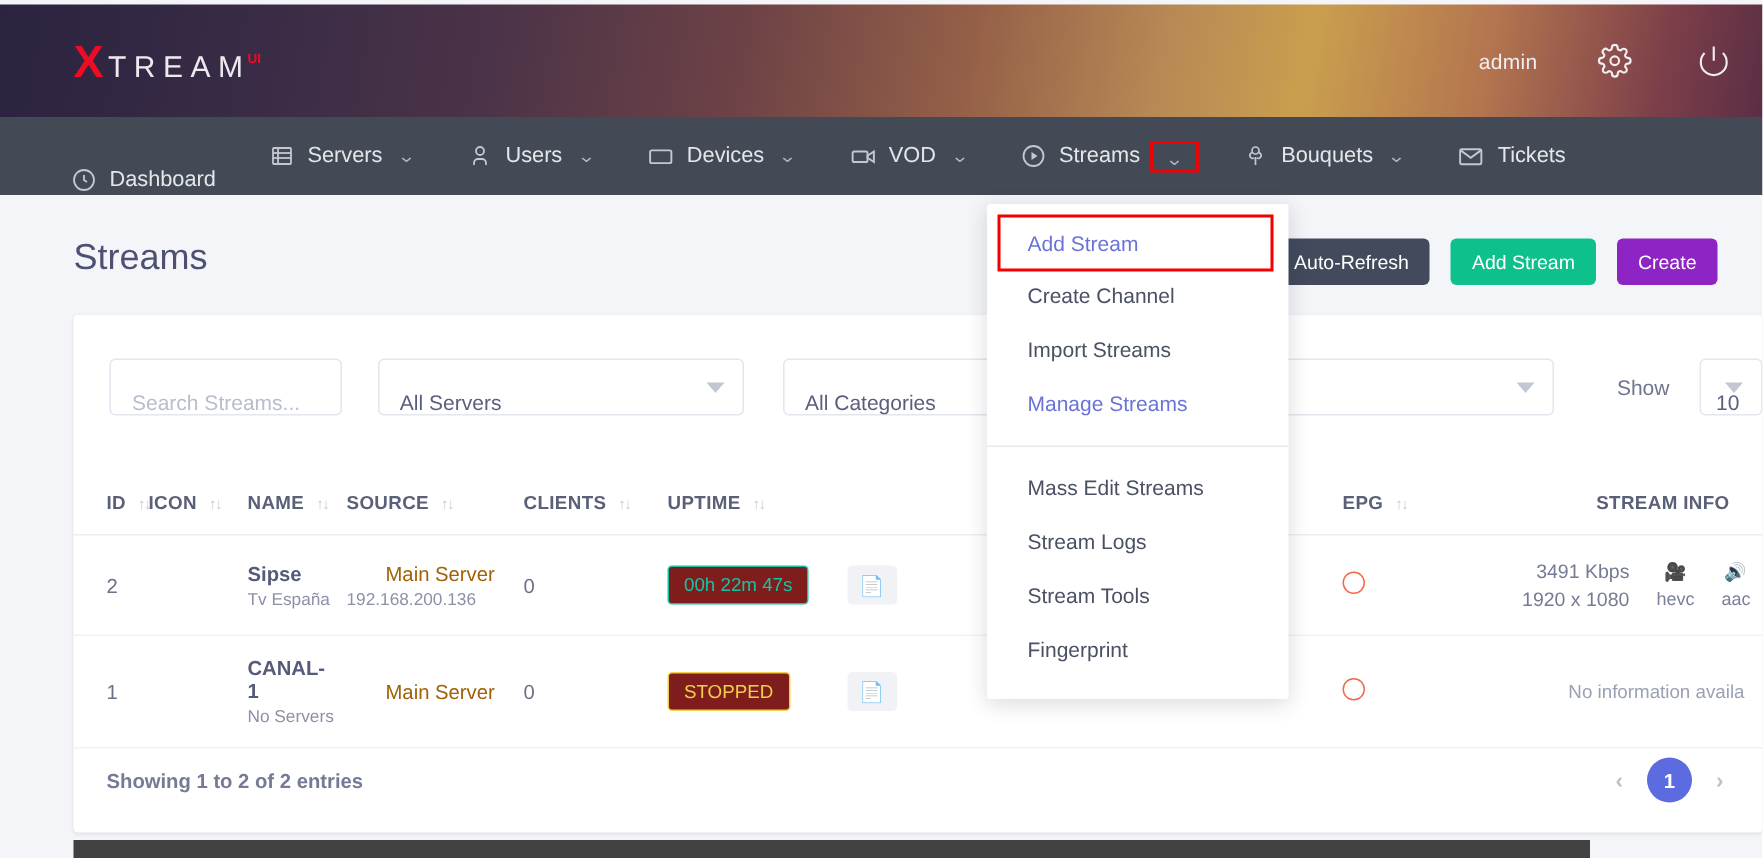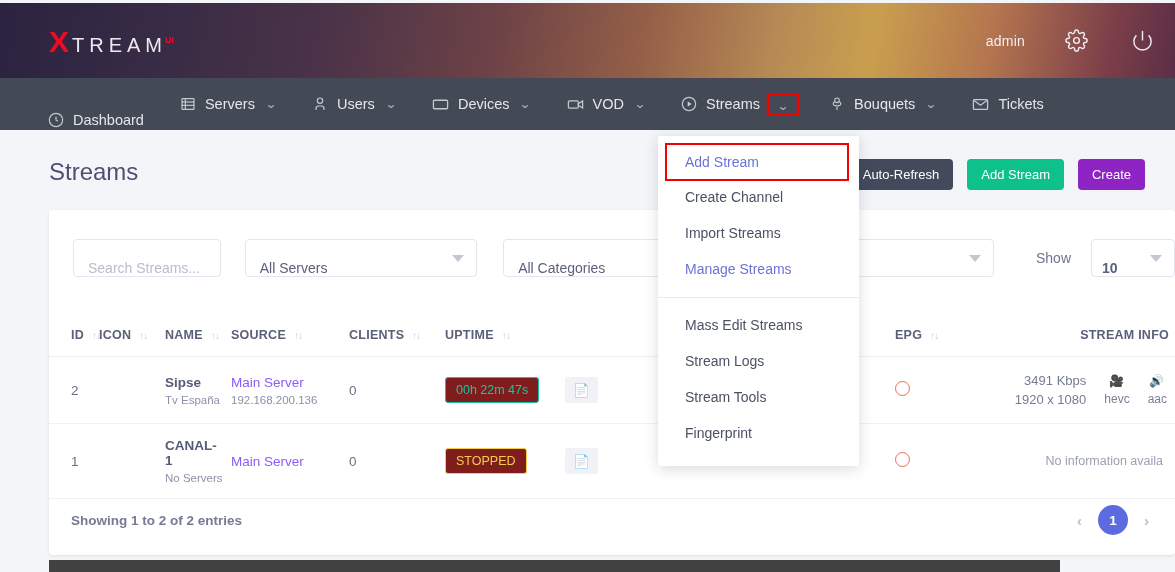--- a/index.html
+++ b/index.html
@@ -98,21 +98,21 @@
     position: absolute; right: 12px; top: 50%; margin-top: -3px;
     width: 0; height: 0; border-left: 6px solid transparent;
     border-right: 6px solid transparent; border-top: 7px solid #c3c7d4;
   }
   #f-search  { width: 158px; }
   #f-servers { width: 250px; margin-left: 24px; }
   #f-cats    { width: 250px; margin-left: 26px; }
   #f-order   { width: 250px; margin-left: 26px; }
   .show-wrap { display: flex; align-items: center; margin-left: 42px; gap: 20px; }
   .show-label { color: #6f7490; font-size: 14px; }
-  #f-show { width: 84px; padding: 0 10px; font-weight: bold; }
+  #f-show { width: 42px; padding: 0 10px; }
 
   
   table { position: absolute; top: 108px; left: 0; width: 100%;
           border-collapse: collapse; table-layout: fixed; }
   th {
     text-align: left; color: #5a6078; font-size: 12.5px; font-weight: bold;
     padding: 10px 4px 14px 4px; border-bottom: 1px solid #edeef3;
     letter-spacing: .25px; white-space: nowrap;
   }
   th .sortico { color: #c9ccd8; font-size: 10px; margin-left: 8px; font-weight: normal; letter-spacing:-1px;}
@@ -125,21 +125,21 @@
   .c-source { width: 118px; }
   .c-clients{ width: 96px; }
   .c-uptime { width: 120px; }
   .c-status { width: 120px; }
   .c-actions{ width: 120px; }
   .c-server { width: 90px; }
   .c-epg    { width: 74px; }
   .c-info   { width: 210px; }
   .nm-main { color: #565b78; font-weight: bold; font-size: 13.5px; }
   .nm-sub  { color: #8c91a8; font-size: 11.5px; margin-top: 4px; }
-  .src-main{ color: #8b5cf6; font-size: 13.5px; }
+  .src-main{ color: #a16207; font-size: 13.5px; margin-left: 26px; }
   .src-sub { color: #8c91a8; font-size: 11.5px; margin-top: 4px; }
   .badge {
     display: inline-block; border-radius: 3px; padding: 5px 10px;
     font-size: 12.5px; background: #7f1d1d; white-space: nowrap;
   }
   .badge-up   { border: 1px solid #17c3a2; color: #17c3a2; }
   .badge-stop { border: 1px solid #f2cf4a; color: #f2cf4a; }
   .epg-circle {
     width: 15px; height: 15px; border-radius: 50%;
     border: 1.6px solid #f26a4b; display: inline-block;
@@ -379,21 +379,21 @@
           <th><span>ID</span><span class="sortico">↑↓</span></th>
           <th><span>ICON</span><span class="sortico">↑↓</span></th>
           <th><span>NAME</span><span class="sortico">↑↓</span></th>
           <th><span>SOURCE</span><span class="sortico">↑↓</span></th>
           <th><span>CLIENTS</span><span class="sortico">↑↓</span></th>
           <th><span>UPTIME</span><span class="sortico">↑↓</span></th>
           <th><span></span></th>
           <th><span></span></th>
           <th><span>ER</span></th>
           <th><span>EPG</span><span class="sortico">↑↓</span></th>
-          <th style="text-align:right;padding-right:6px"><span>STREAM INFO</span></th>
+          <th style="text-align:right;padding-right:22px"><span>STREAM INFO</span></th>
         </tr>
       </thead>
       <tbody>
         <tr>
           <td>2</td>
           <td></td>
           <td>
             <div class="nm-main">Sipse</div>
             <div class="nm-sub">Tv España</div>
           </td>

